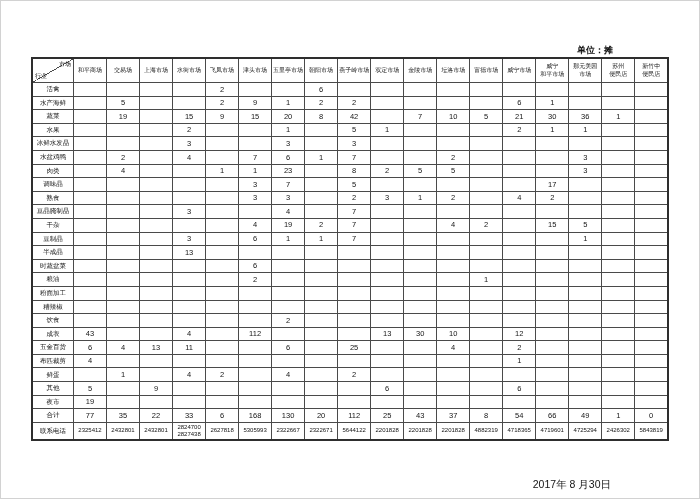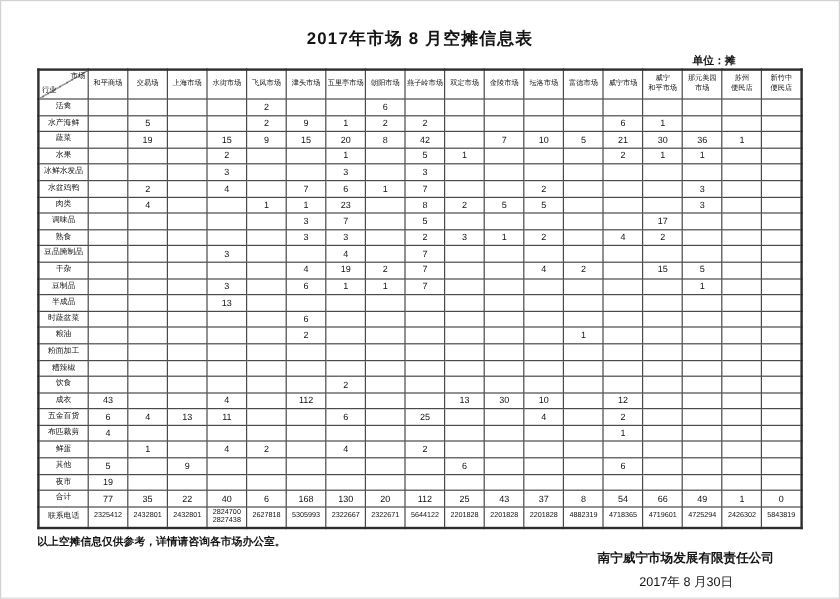--- a/index.html
+++ b/index.html
@@ -25,21 +25,20 @@
   .grid tr.phones th,.grid tr.phones td{height:16px;}
   .grid tr.phones td{font-size:6px;white-space:pre-line;line-height:1.15;}
   .footnote{position:absolute;top:444px;left:30px;font-size:9px;font-weight:700;}
   .company{position:absolute;top:457px;right:54px;font-size:10.5px;font-weight:700;}
   .date{position:absolute;top:477px;right:88px;font-size:10.5px;font-weight:400;}
 </style>
 </head>
 <body>
 
 <div class="sheet">
-  <div class="title">2017年市场 8 月空摊信息表</div>
   <div class="unit">单位：摊</div>
 
   <table class="grid">
     <thead>
       <tr id="header-row">
         <th class="corner">
           <span class="ct">市场</span>
           <span class="cb">行业</span>
         </th>
       <th>和平商场</th>
@@ -569,21 +568,21 @@
           <td></td>
           <td></td>
           <td></td>
           <td></td>
         </tr>
         <tr>
           <th class="rl">合计</th>
           <td>77</td>
           <td>35</td>
           <td>22</td>
-          <td>40</td>
+          <td>33</td>
           <td>6</td>
           <td>168</td>
           <td>130</td>
           <td>20</td>
           <td>112</td>
           <td>25</td>
           <td>43</td>
           <td>37</td>
           <td>8</td>
           <td>54</td>
@@ -610,16 +609,14 @@
           <td>4882319</td>
           <td>4718365</td>
           <td>4719601</td>
           <td>4725294</td>
           <td>2426302</td>
           <td>5843819</td>
         </tr>
       </tbody>
   </table>
 
-  <div class="footnote">以上空摊信息仅供参考，详情请咨询各市场办公室。</div>
-  <div class="company">南宁威宁市场发展有限责任公司</div>
   <div class="date">2017年 8 月30日</div>
 </div>
 
 </body></html>

